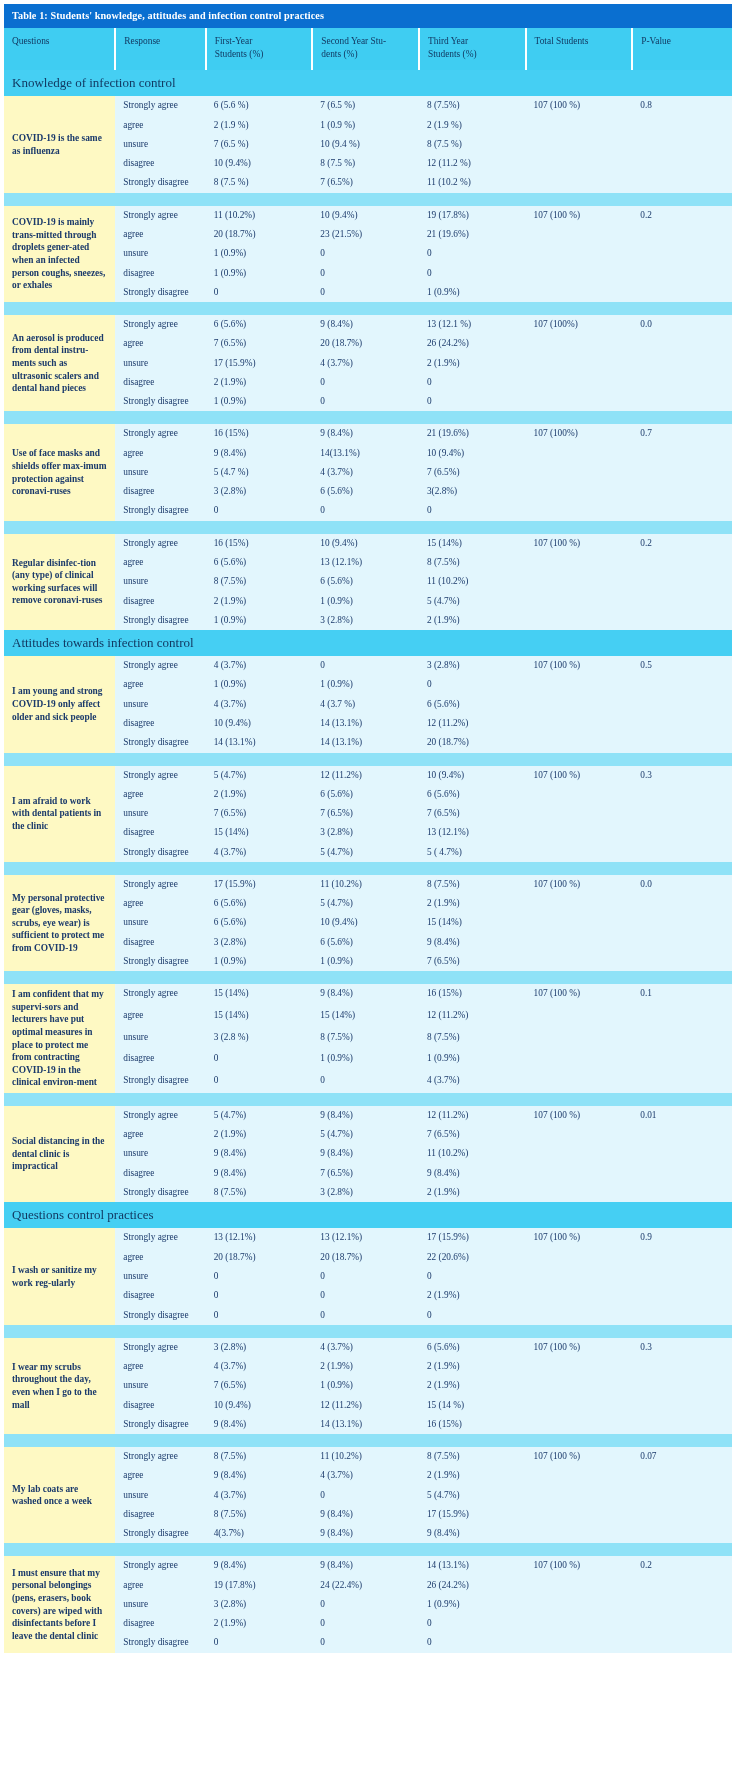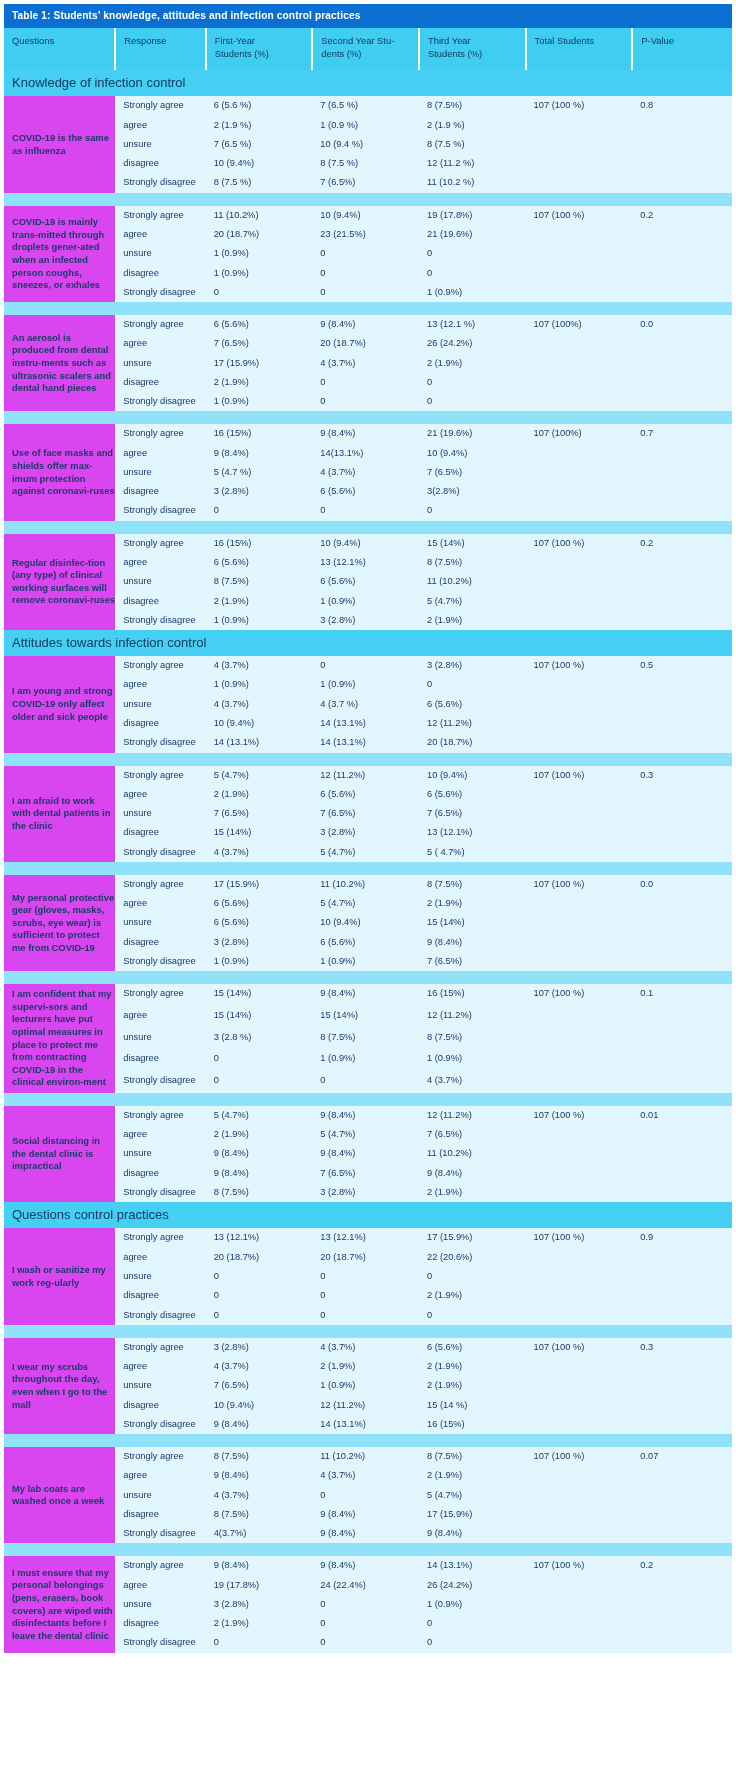--- a/index.html
+++ b/index.html
@@ -10,20 +10,21 @@
   }
   body {
     font-family: "Liberation Sans", sans-serif;
     color: #1b3a6b;
     -webkit-font-smoothing: antialiased;
   }
   .table-wrap {
     width: 672px;
     padding: 4px 4px 6px 4px;
     background: #ffffff;
+    font-family: Liberation Serif, serif;
   }
   table.t1 {
     border-collapse: collapse;
     width: 728px;
     table-layout: fixed;
     font-size: 9.3px;
     line-height: 1.32;
   }
   
   col.c-q    { width: 96px; }
@@ -72,26 +73,26 @@
   }
 
   
   tr.data-row td {
     background: #e2f6fd;
     padding: 3px 8px 4px 8px;
     vertical-align: top;
     font-size: 9.3px;
   }
   tr.data-row td.q-cell {
-    background: #d946ef;
+    background: #fef9c3;
     vertical-align: middle;
     font-weight: bold;
     font-size: 9.4px;
     line-height: 1.34;
-    padding: 4px 0 4px 8px;
+    padding: 4px 8px 4px 8px;
   }
   tr.data-row td.resp-cell { padding-left: 8px; }
 </style>
 </head>
 <body>
 
 <div class="table-wrap">
   <table class="t1">
     <colgroup>
       <col class="c-q">

